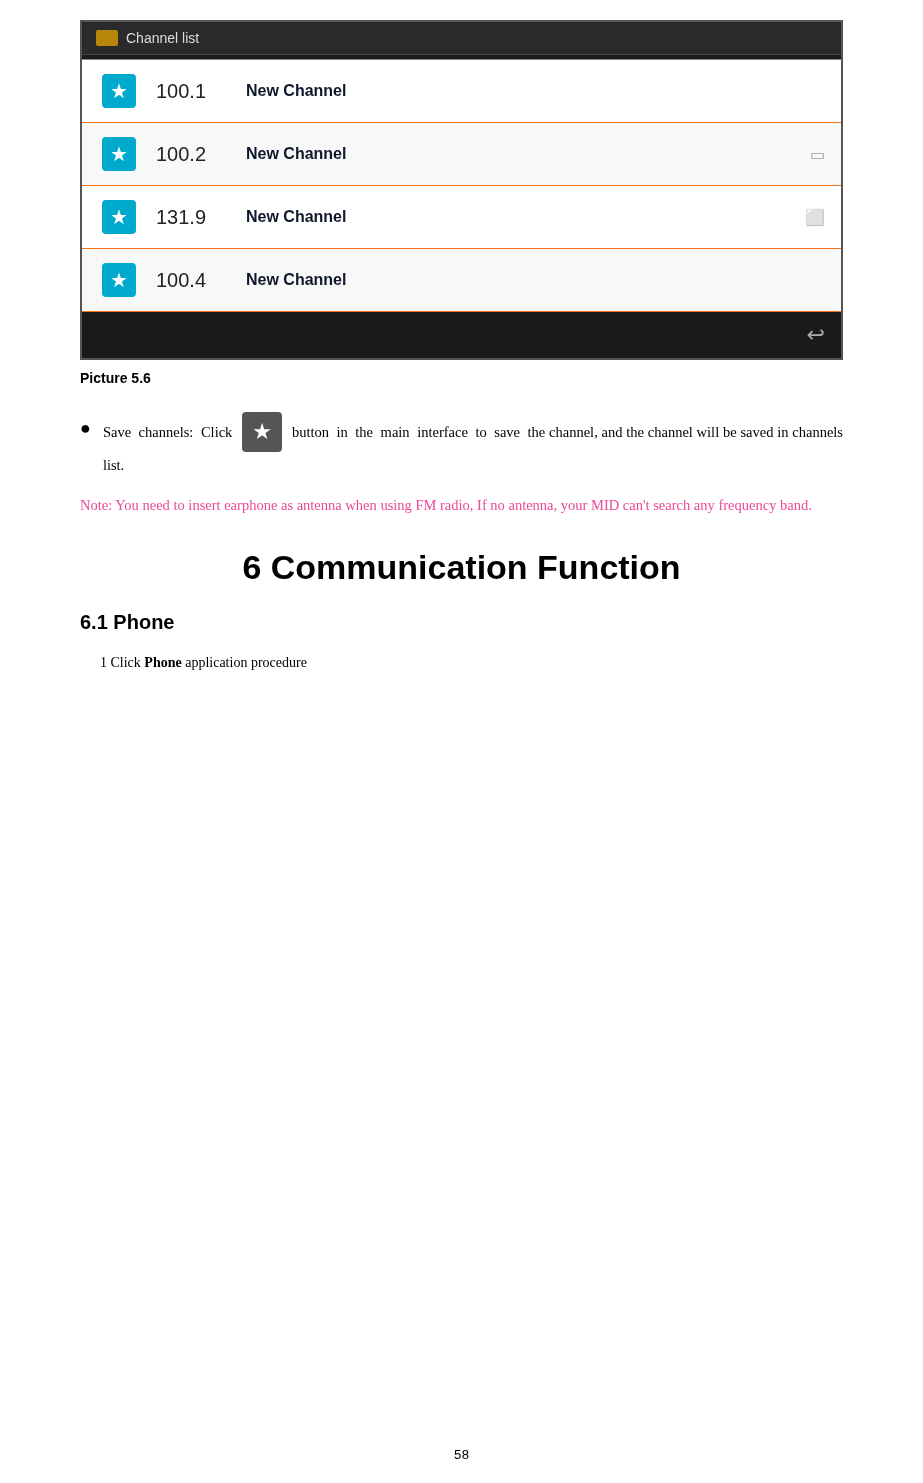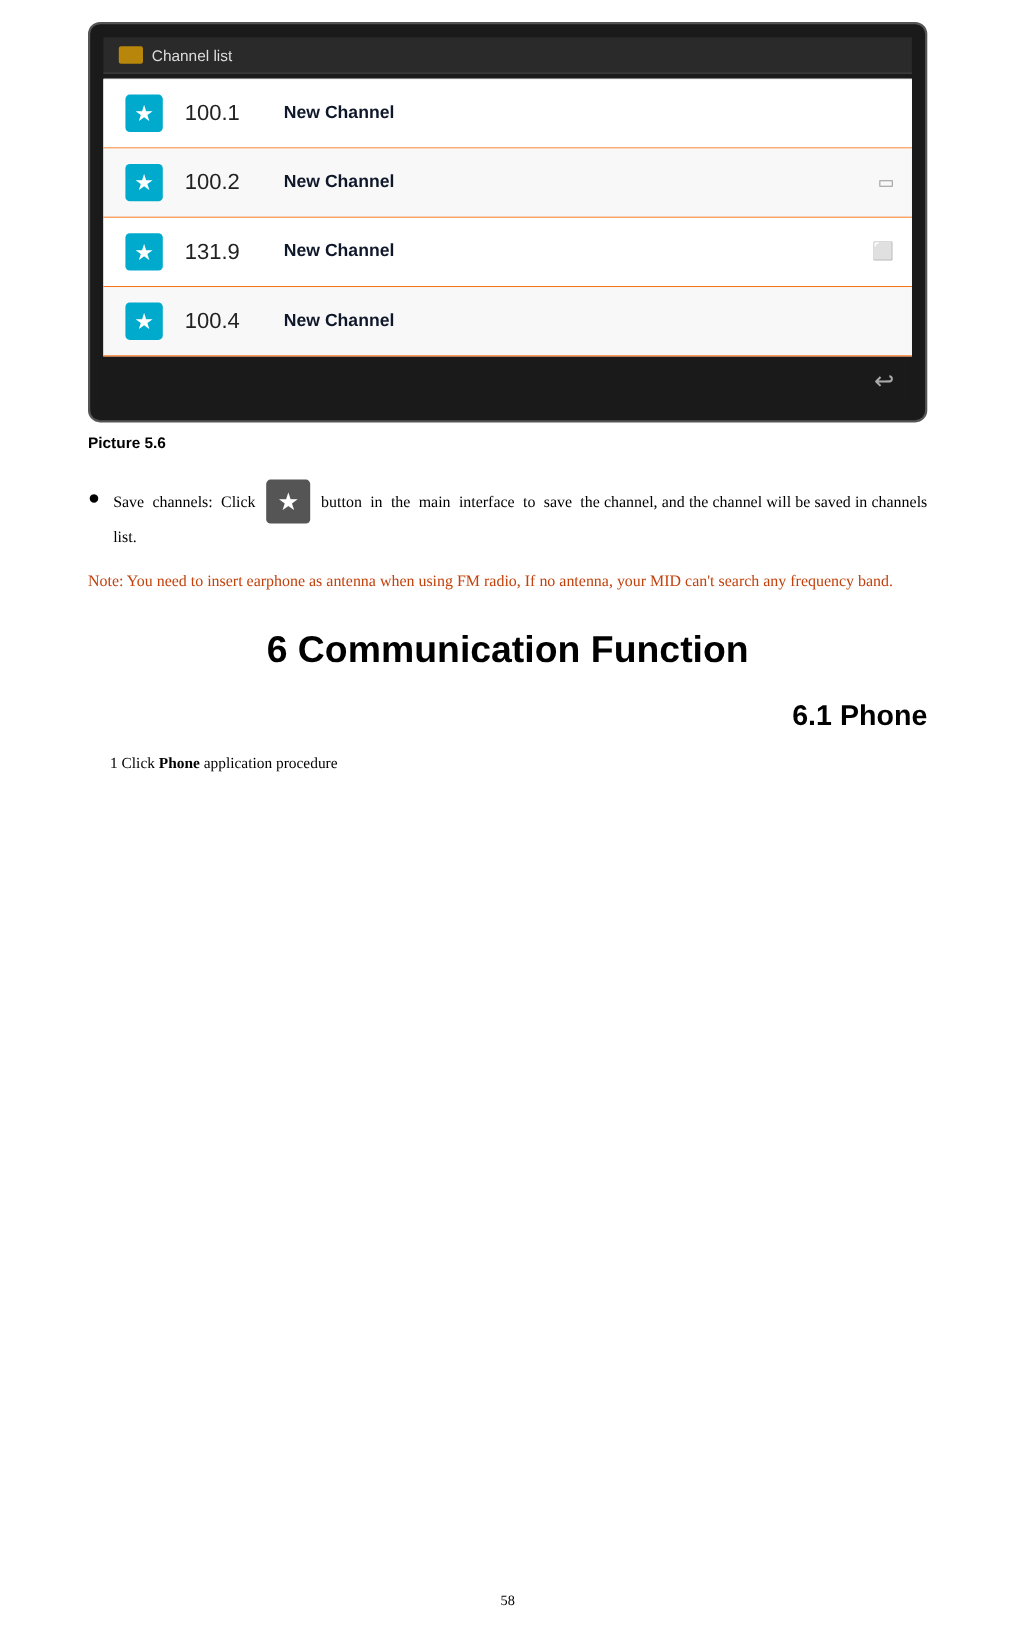--- a/index.html
+++ b/index.html
@@ -17,22 +17,22 @@
     .screenshot-container {
       display: flex;
       justify-content: center;
       margin-bottom: 8px;
     }
 
     .device-screen {
       width: 780px;
       background: #1a1a1a;
       border: 2px solid #555;
-      border-radius: 11px;
-      padding: 12px;
+      border-radius: 0;
+      padding: 0;
       overflow: hidden;
     }
 
     .channel-list-header {
       background: #2a2a2a;
       padding: 8px 14px;
       display: flex;
       align-items: center;
       border-bottom: 1px solid #444;
     }
@@ -178,45 +178,44 @@
       content: "★";
       color: #ffffff;
       font-size: 22px;
       position: absolute;
       top: 50%;
       left: 50%;
       transform: translate(-50%, -50%);
     }
 
     .note-text {
-      color: #c2410c;
+      color: #ec4899;
       font-size: 14.5px;
       line-height: 1.7;
       text-align: justify;
       margin-top: 6px;
       margin-bottom: 24px;
     }
 
     
     .chapter-heading {
       text-align: center;
       font-size: 34px;
       font-weight: bold;
       margin-top: 30px;
       margin-bottom: 24px;
       font-family: Arial, sans-serif;
     }
 
     
     .section-heading {
-      font-size: 26px;
+      font-size: 20px;
       font-weight: bold;
       margin-bottom: 16px;
       font-family: Arial, sans-serif;
-      text-align: right;
     }
 
     .instruction-list {
       margin-left: 20px;
       font-size: 14px;
       line-height: 1.8;
     }
 
     .instruction-item-1 {
       margin-bottom: 16px;
@@ -227,21 +226,21 @@
     }
 
     
     .page-number {
       text-align: center;
       position: absolute;
       bottom: 20px;
       left: 0;
       right: 0;
       font-size: 13px;
-      font-family: Liberation Serif, serif;
+      font-family: Liberation Mono, monospace;
     }
 
     .header-divider {
       border: none;
       border-top: 1px solid #888;
       margin: 4px 0 0 0;
     }
   </style>
 </head>
 <body>

